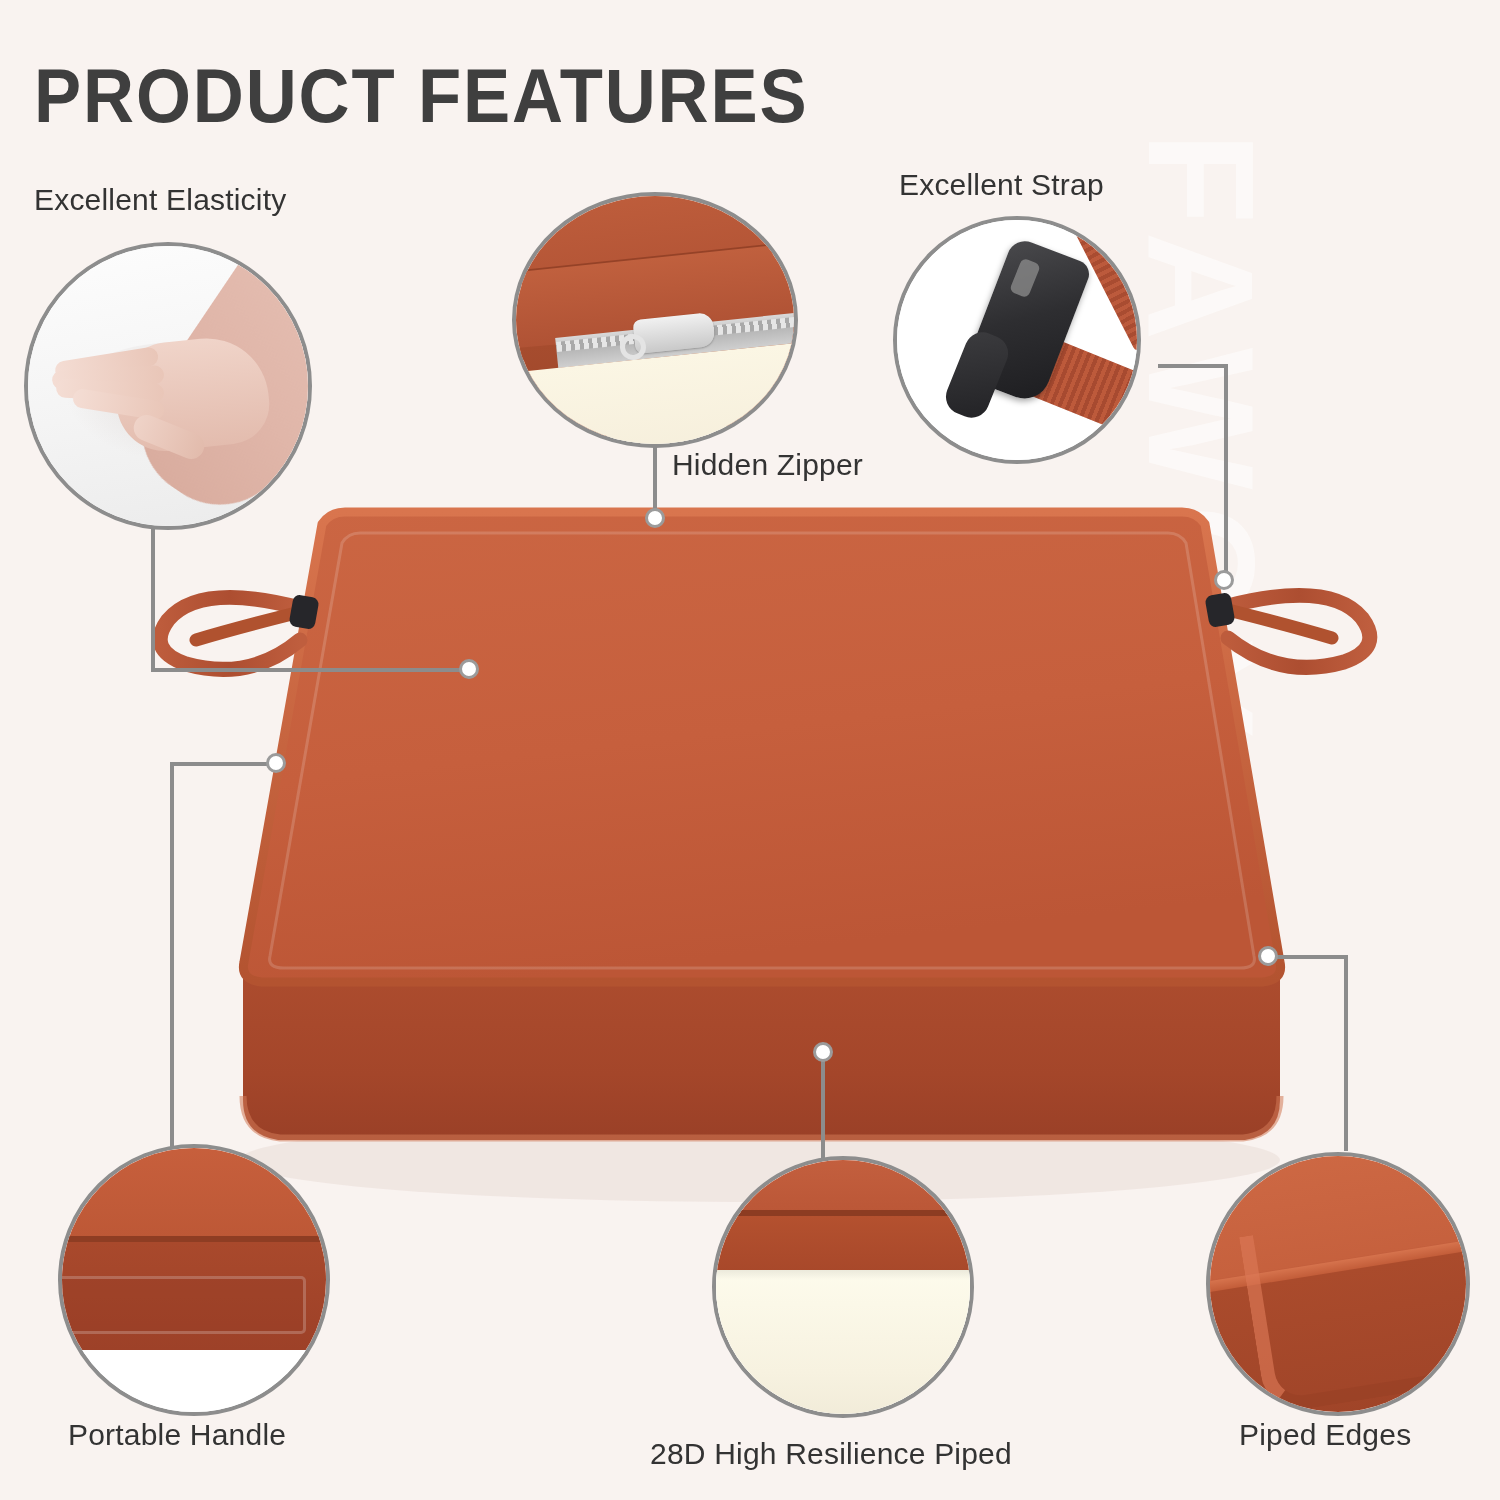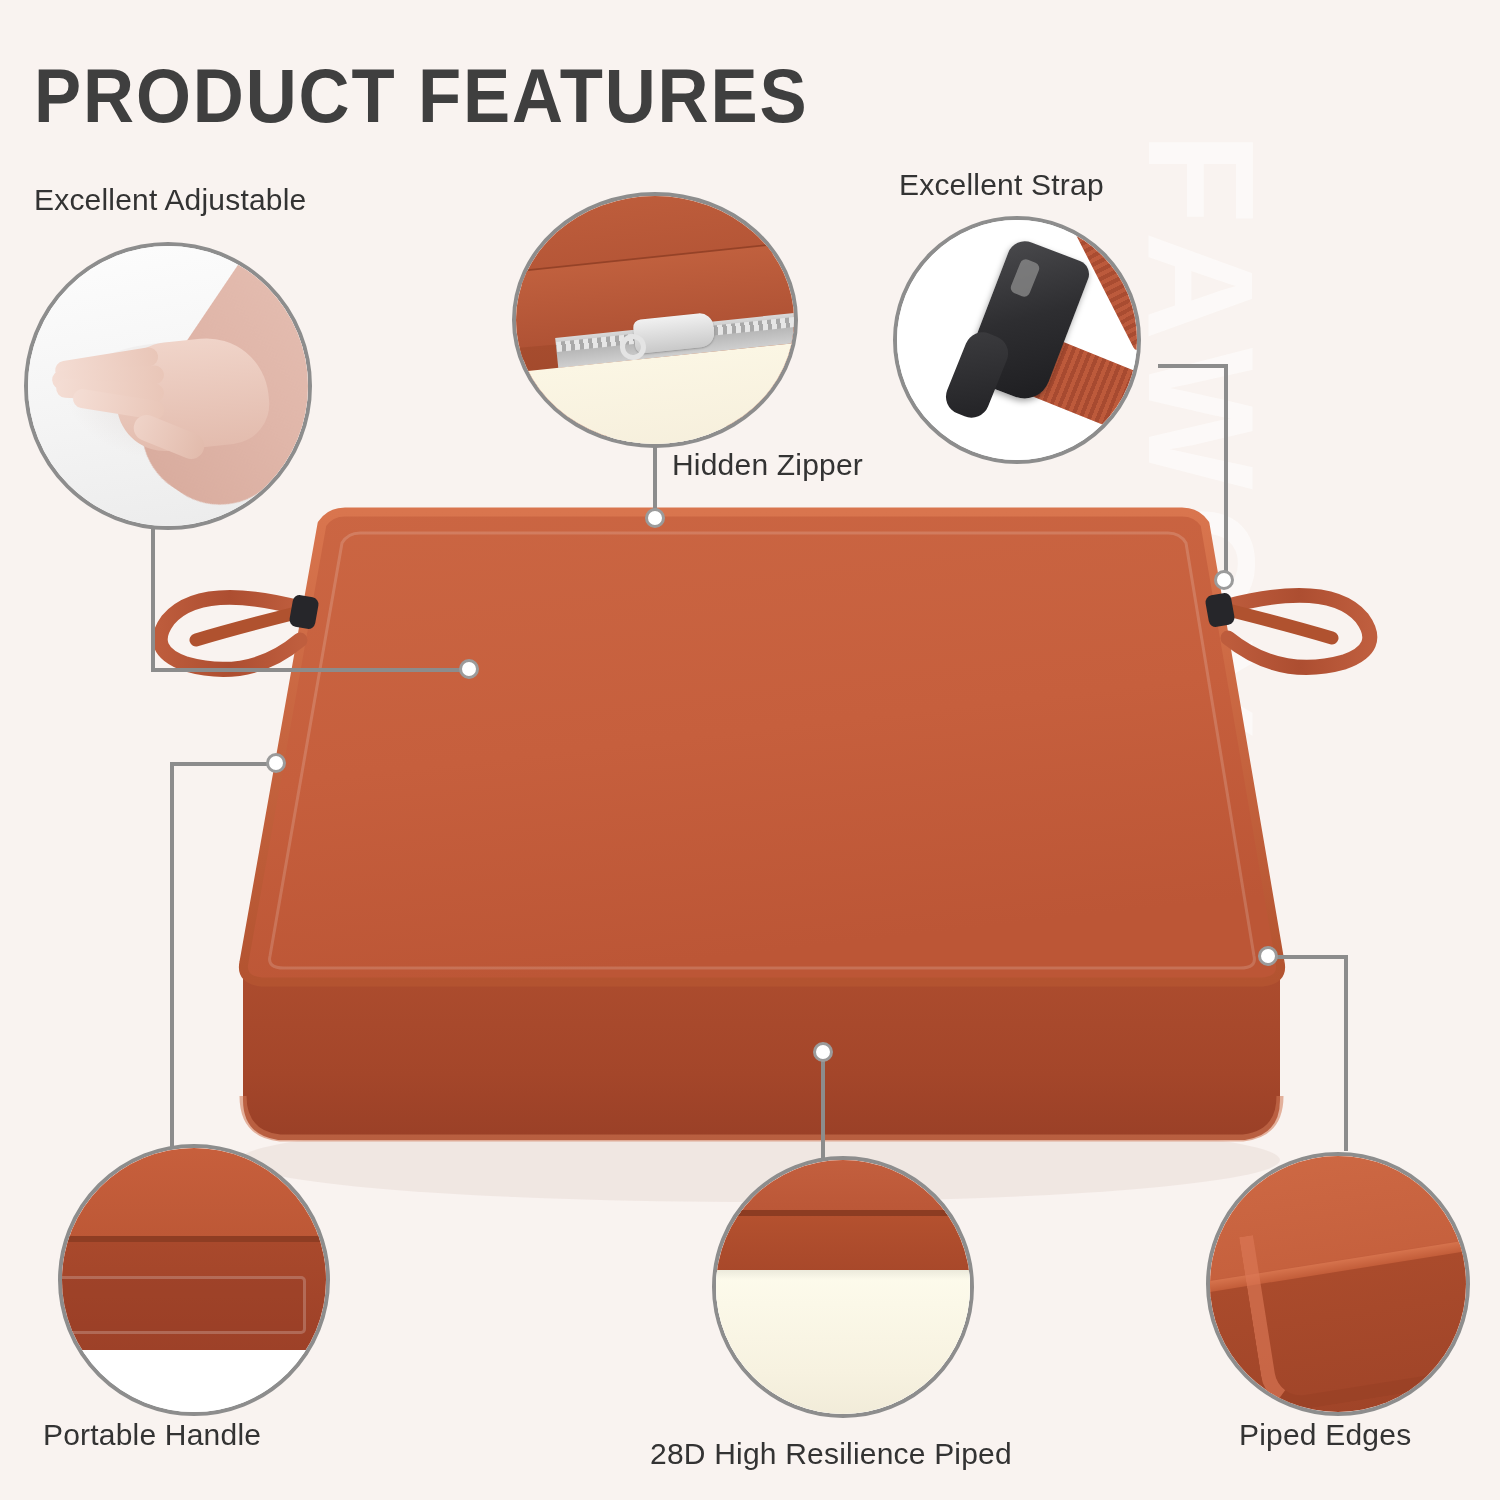--- a/index.html
+++ b/index.html
@@ -47,21 +47,21 @@
     position:absolute;
     font-size:30px;
     font-weight:400;
     color:#333;
     white-space:nowrap;
     letter-spacing:.2px;
   }
   .lbl-elasticity { left:34px;  top:183px; }
   .lbl-strap      { left:899px; top:168px; }
   .lbl-zipper     { left:672px; top:448px; }
-  .lbl-handle     { left:43px;  top:1418px; }
+  .lbl-handle     { left:68px;  top:1418px; }
   .lbl-foam       { left:650px; top:1437px; }
   .lbl-piped      { left:1239px;top:1418px; }
 
   
   .leader{ position:absolute; background:#8c8c8c; }
   .leader.h{ height:4px; }
   .leader.v{ width:4px; }
 
   .dot{
     position:absolute;
@@ -432,20 +432,20 @@
 
   <div class="circle c-piped" style="left:1206px; top:1152px; width:264px; height:264px;">
     <div class="inner">
       <div class="piped-top"></div>
       <div class="piped-cord"></div>
       <div class="piped-side"></div>
       <div class="piped-corner"></div>
     </div>
   </div>
 
-  <div class="label lbl-elasticity">Excellent Adjustable</div>
+  <div class="label lbl-elasticity">Excellent Elasticity</div>
   <div class="label lbl-zipper">Hidden Zipper</div>
   <div class="label lbl-strap">Excellent Strap</div>
   <div class="label lbl-handle">Portable Handle</div>
   <div class="label lbl-foam">28D High Resilience Piped</div>
   <div class="label lbl-piped">Piped Edges</div>
 
 </div>
 
 </body></html>

